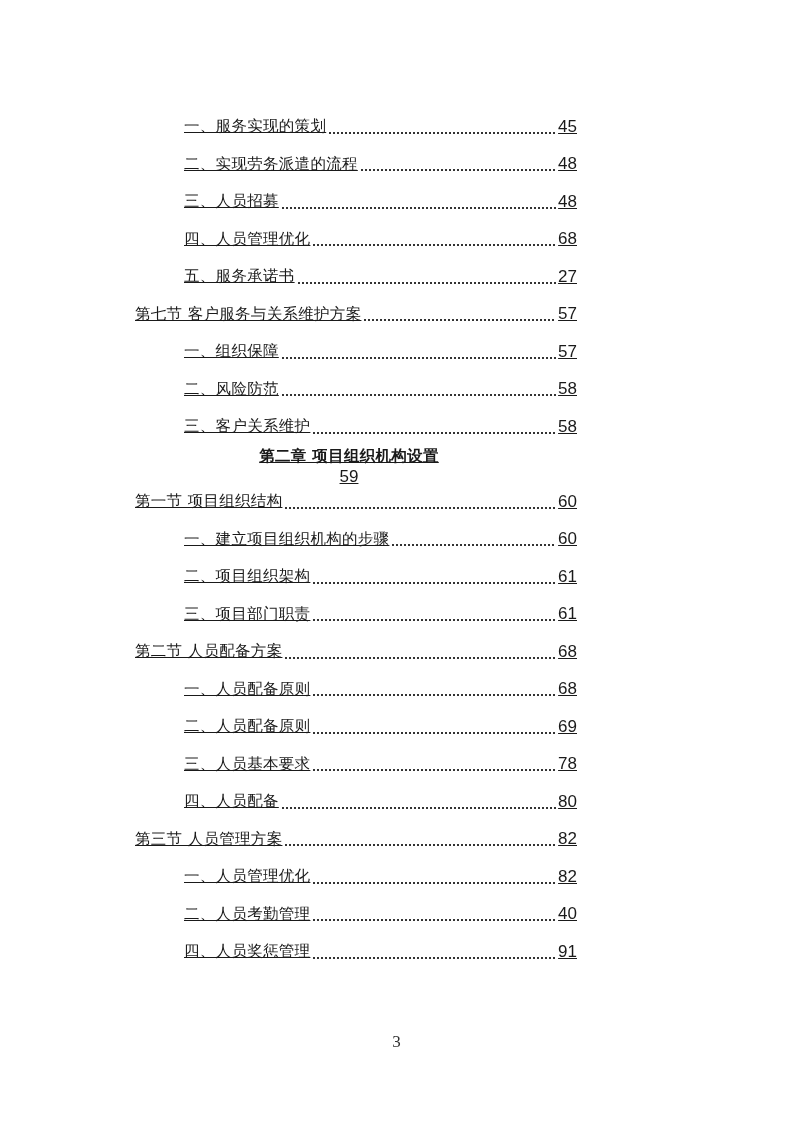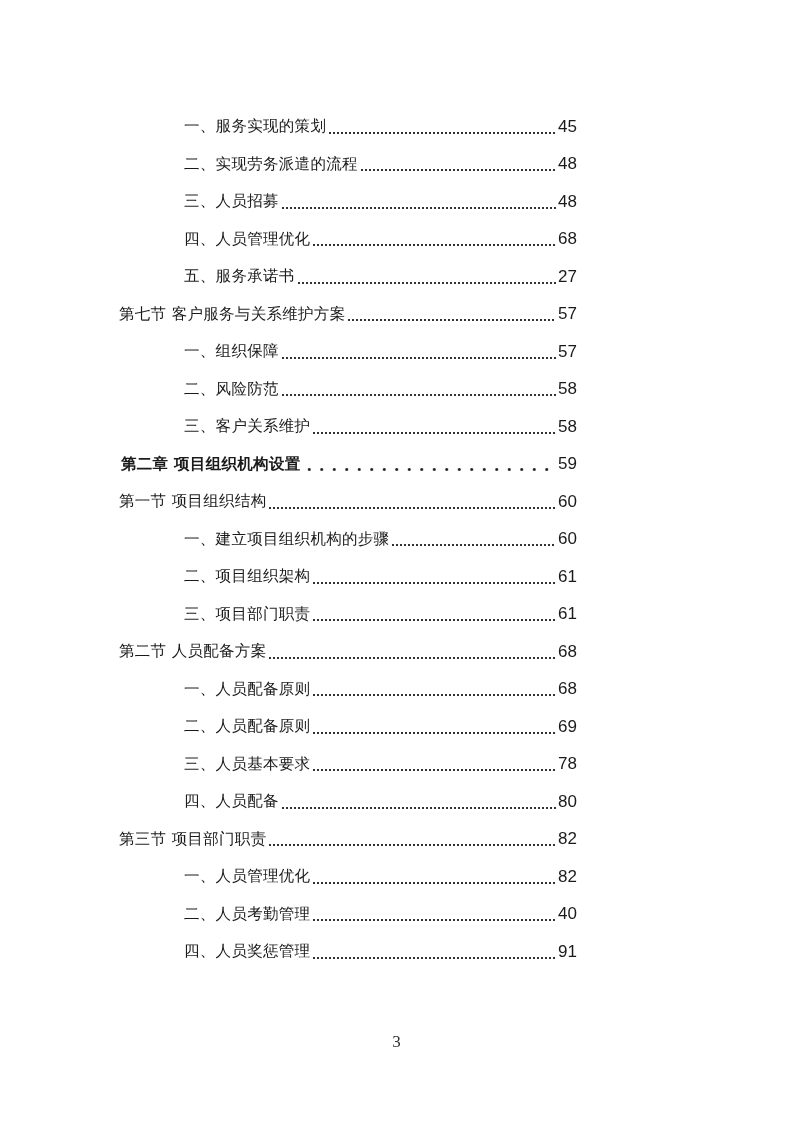--- a/index.html
+++ b/index.html
@@ -13,32 +13,33 @@
       position: relative;
       overflow: hidden;
       font-family: "DejaVu Sans", "Liberation Sans", sans-serif;
       color: #1a1a1a;
     }
     .toc {
       position: absolute;
       top: 108px;
       left: 0;
       width: 696px;
+      text-decoration: underline;
     }
     .toc-row {
       position: relative;
       height: 37.5px;
       display: flex;
       align-items: center;
       box-sizing: border-box;
       padding-right: 119px;
       font-size: 15.5px;
     }
-    .toc-row.l1 { padding-left: 121px; font-weight: bold; }
-    .toc-row.l2 { padding-left: 119px; }
+    .toc-row.l1 { padding-left: 121px; font-weight: bold; flex-direction: column; }
+    .toc-row.l2 { padding-left: 119px; margin-left: 16px; }
     .toc-row.l3 { padding-left: 184px; }
     .toc-title {
       white-space: nowrap;
       flex: 0 0 auto;
       letter-spacing: 0.3px;
     }
     .toc-leader {
       flex: 1 1 auto;
       overflow: hidden;
       white-space: nowrap;
@@ -174,21 +175,21 @@
       <span class="toc-title">三、人员基本要求</span>
       <span class="toc-leader"></span>
       <span class="toc-page">78</span>
     </div>
     <div class="toc-row l3">
       <span class="toc-title">四、人员配备</span>
       <span class="toc-leader"></span>
       <span class="toc-page">80</span>
     </div>
     <div class="toc-row l2">
-      <span class="toc-title">第三节  项目部门职责</span>
+      <span class="toc-title">第三节  人员管理方案</span>
       <span class="toc-leader"></span>
       <span class="toc-page">82</span>
     </div>
     <div class="toc-row l3">
       <span class="toc-title">一、人员管理优化</span>
       <span class="toc-leader"></span>
       <span class="toc-page">82</span>
     </div>
     <div class="toc-row l3">
       <span class="toc-title">二、人员考勤管理</span>

